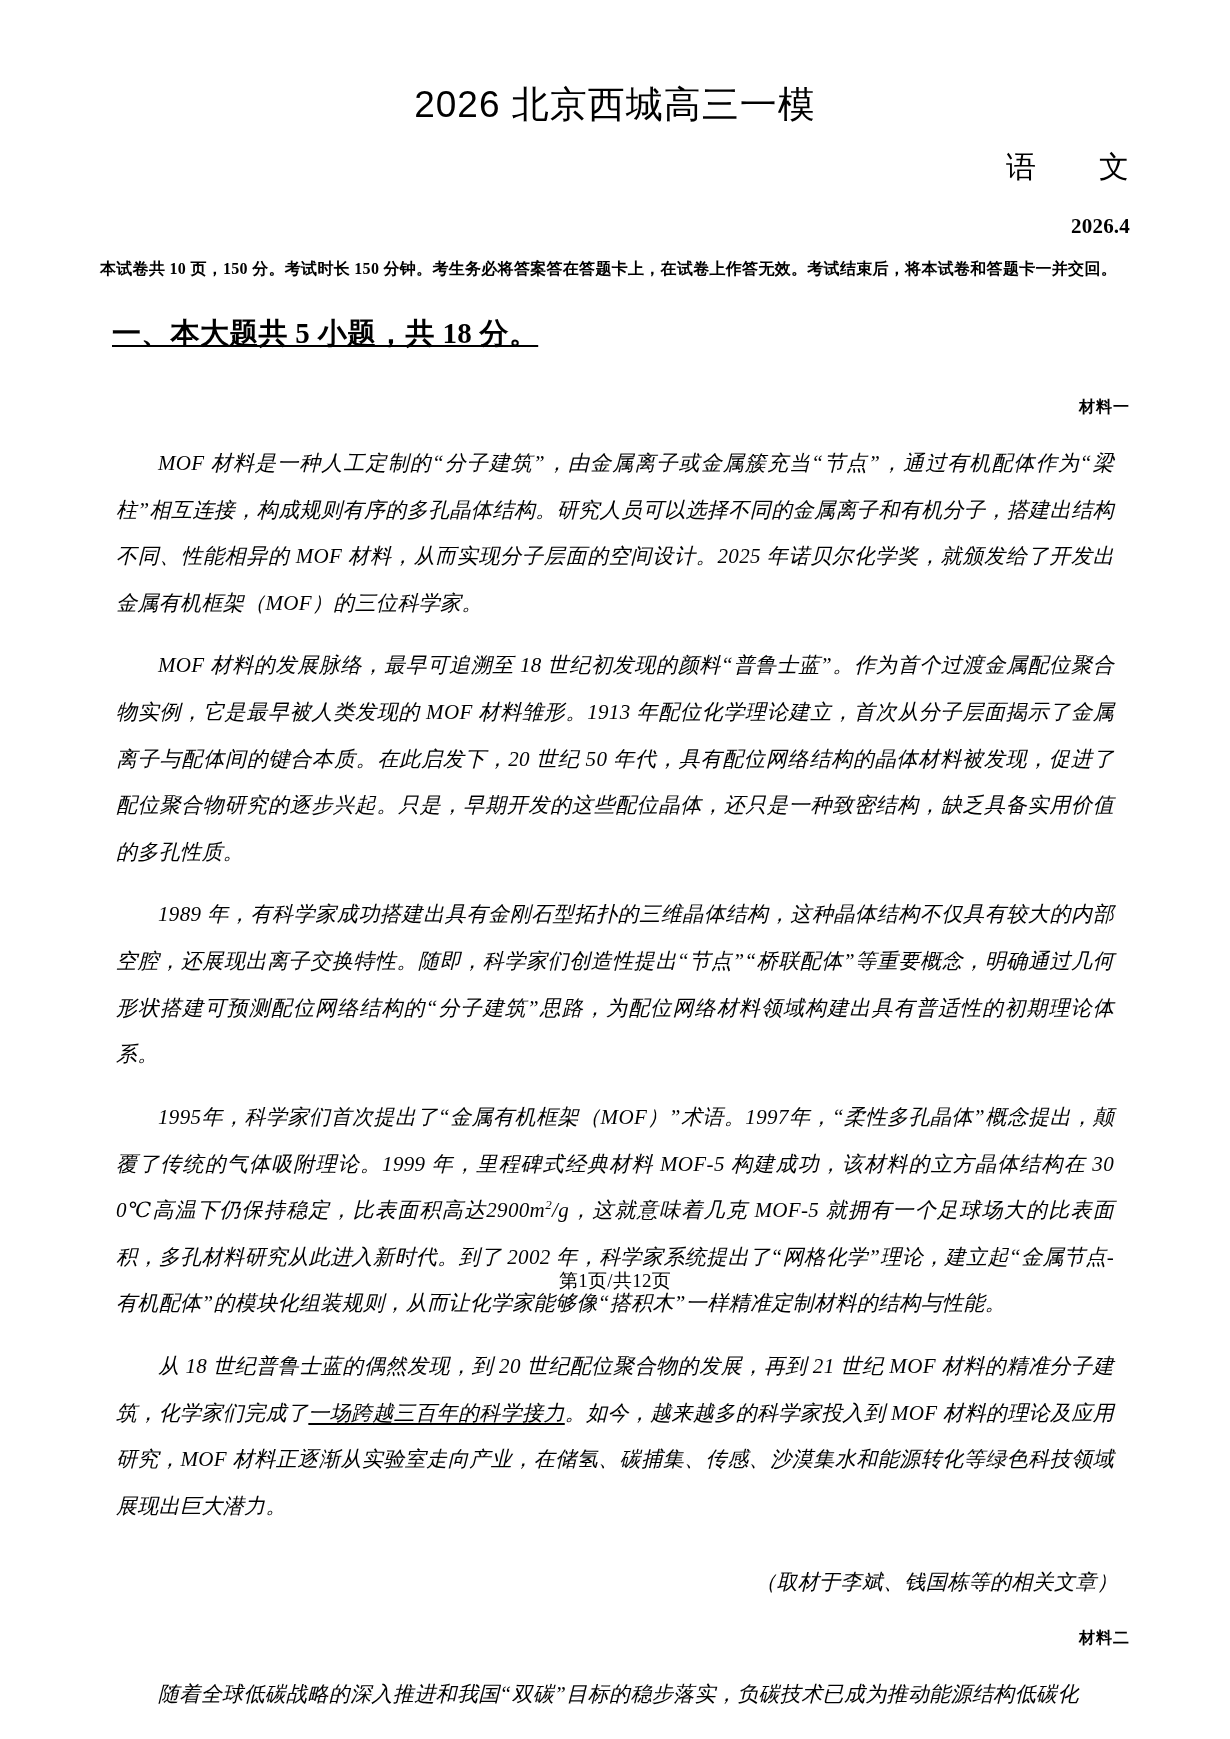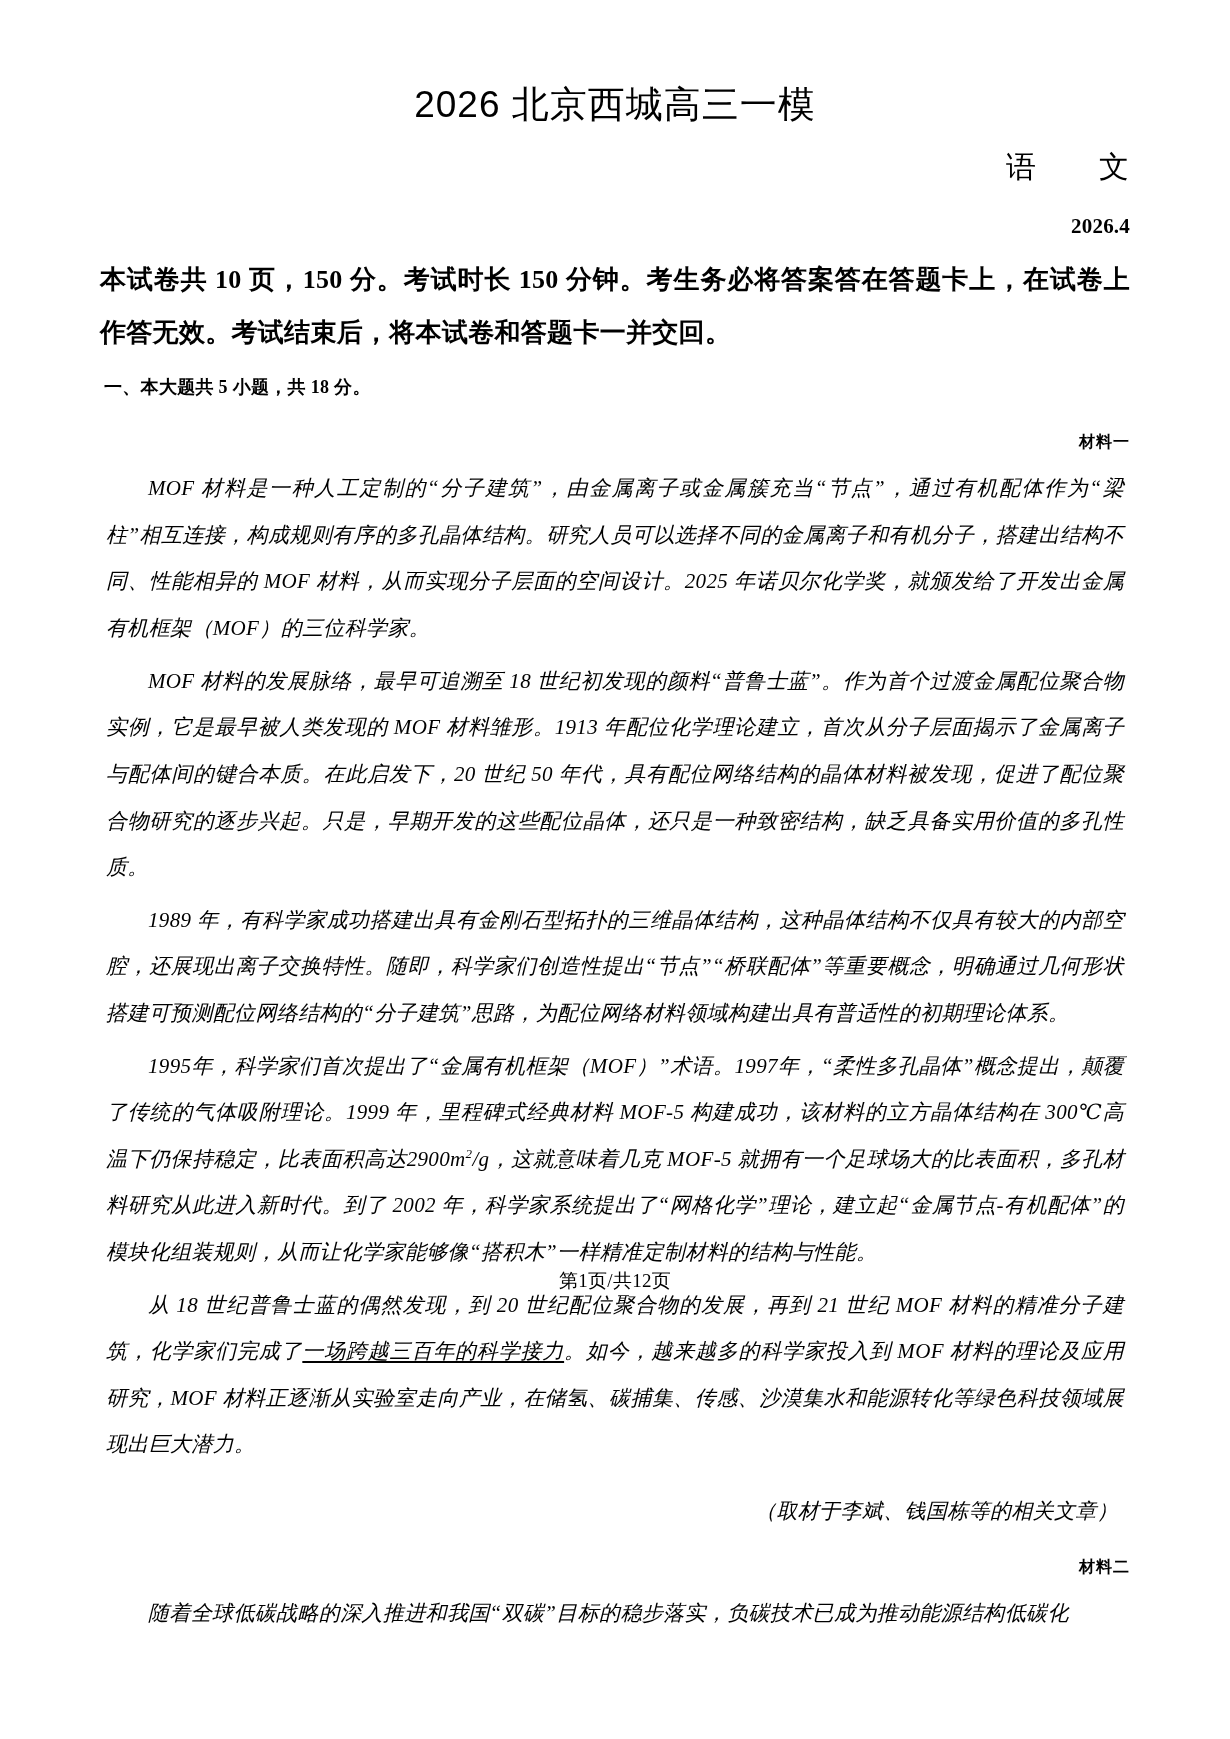--- a/index.html
+++ b/index.html
@@ -53,36 +53,37 @@
     font-size: 21px;
     margin: 0;
     padding-top: 28px;
     letter-spacing: 0.2px;
   }
 
   
   .notice {
     font-family: "Liberation Serif", "DejaVu Serif", serif;
     font-weight: bold;
-    font-size: 26px;
+    font-size: 16px;
     line-height: 2.05;
     text-align: justify;
     text-justify: inter-ideograph;
     margin: 0;
     padding-top: 14px;
     letter-spacing: 0.3px;
   }
   .section-head {
     font-family: "Liberation Serif", "DejaVu Serif", serif;
     font-weight: bold;
-    font-size: 18px;
+    font-size: 29px;
     line-height: 2.05;
-    margin: 4px;
+    margin: 12px;
     padding-top: 6px;
     letter-spacing: 0.3px;
+    text-decoration: underline;
   }
   .instruction {
     font-family: "Liberation Sans", "DejaVu Sans", sans-serif;
     font-weight: 400;
     font-size: 19.5px;
     line-height: 1.95;
     margin: 0;
     padding-top: 2px;
     letter-spacing: 0.2px;
   }
@@ -100,21 +101,21 @@
   }
 
   
   .body-p {
     font-family: "Liberation Serif", "DejaVu Serif", serif;
     font-size: 21px;
     line-height: 2.22;
     text-align: justify;
     text-justify: inter-ideograph;
     text-indent: 2em;
-    margin: 6px;
+    margin: 16px;
     font-style: italic;
     letter-spacing: 0.35px;
     word-break: break-all;
   }
 
   .src-line {
     font-family: "Liberation Serif", "DejaVu Serif", serif;
     font-size: 21px;
     font-style: italic;
     line-height: 2.22;

